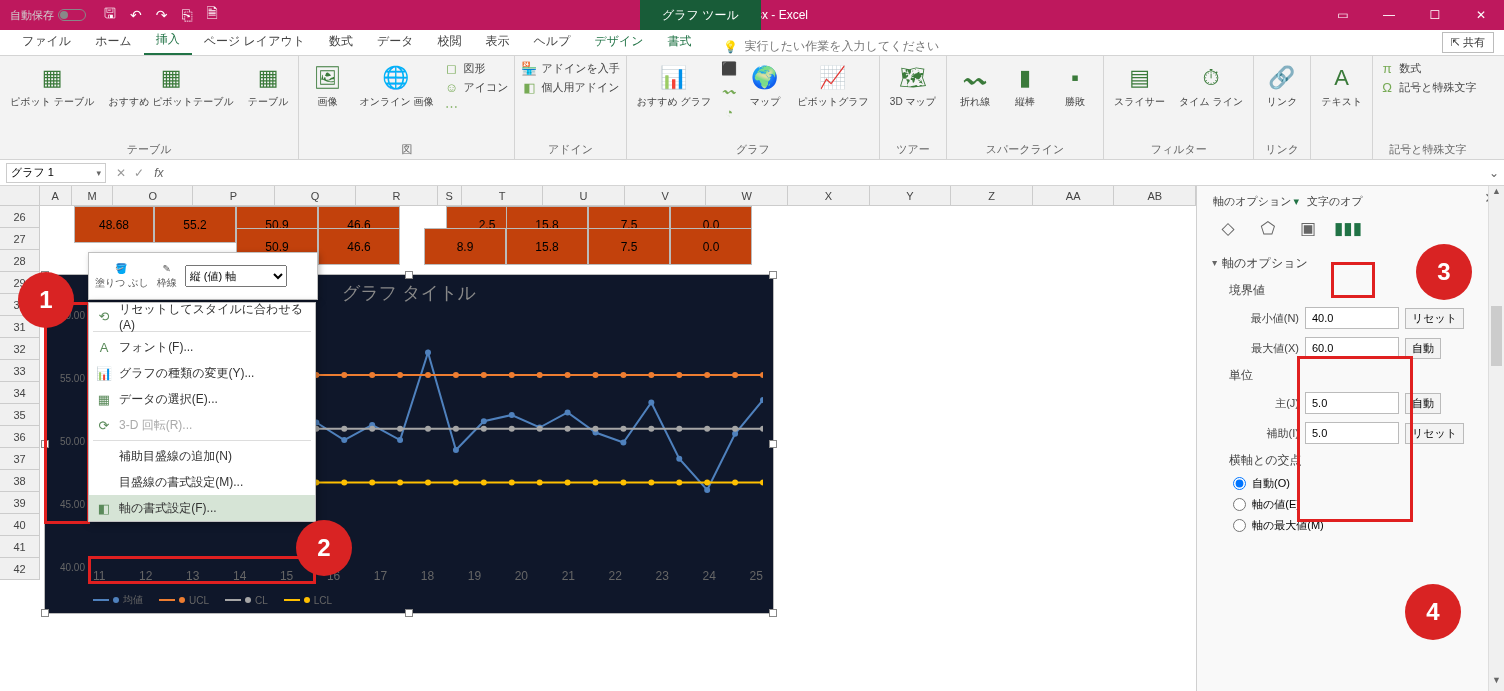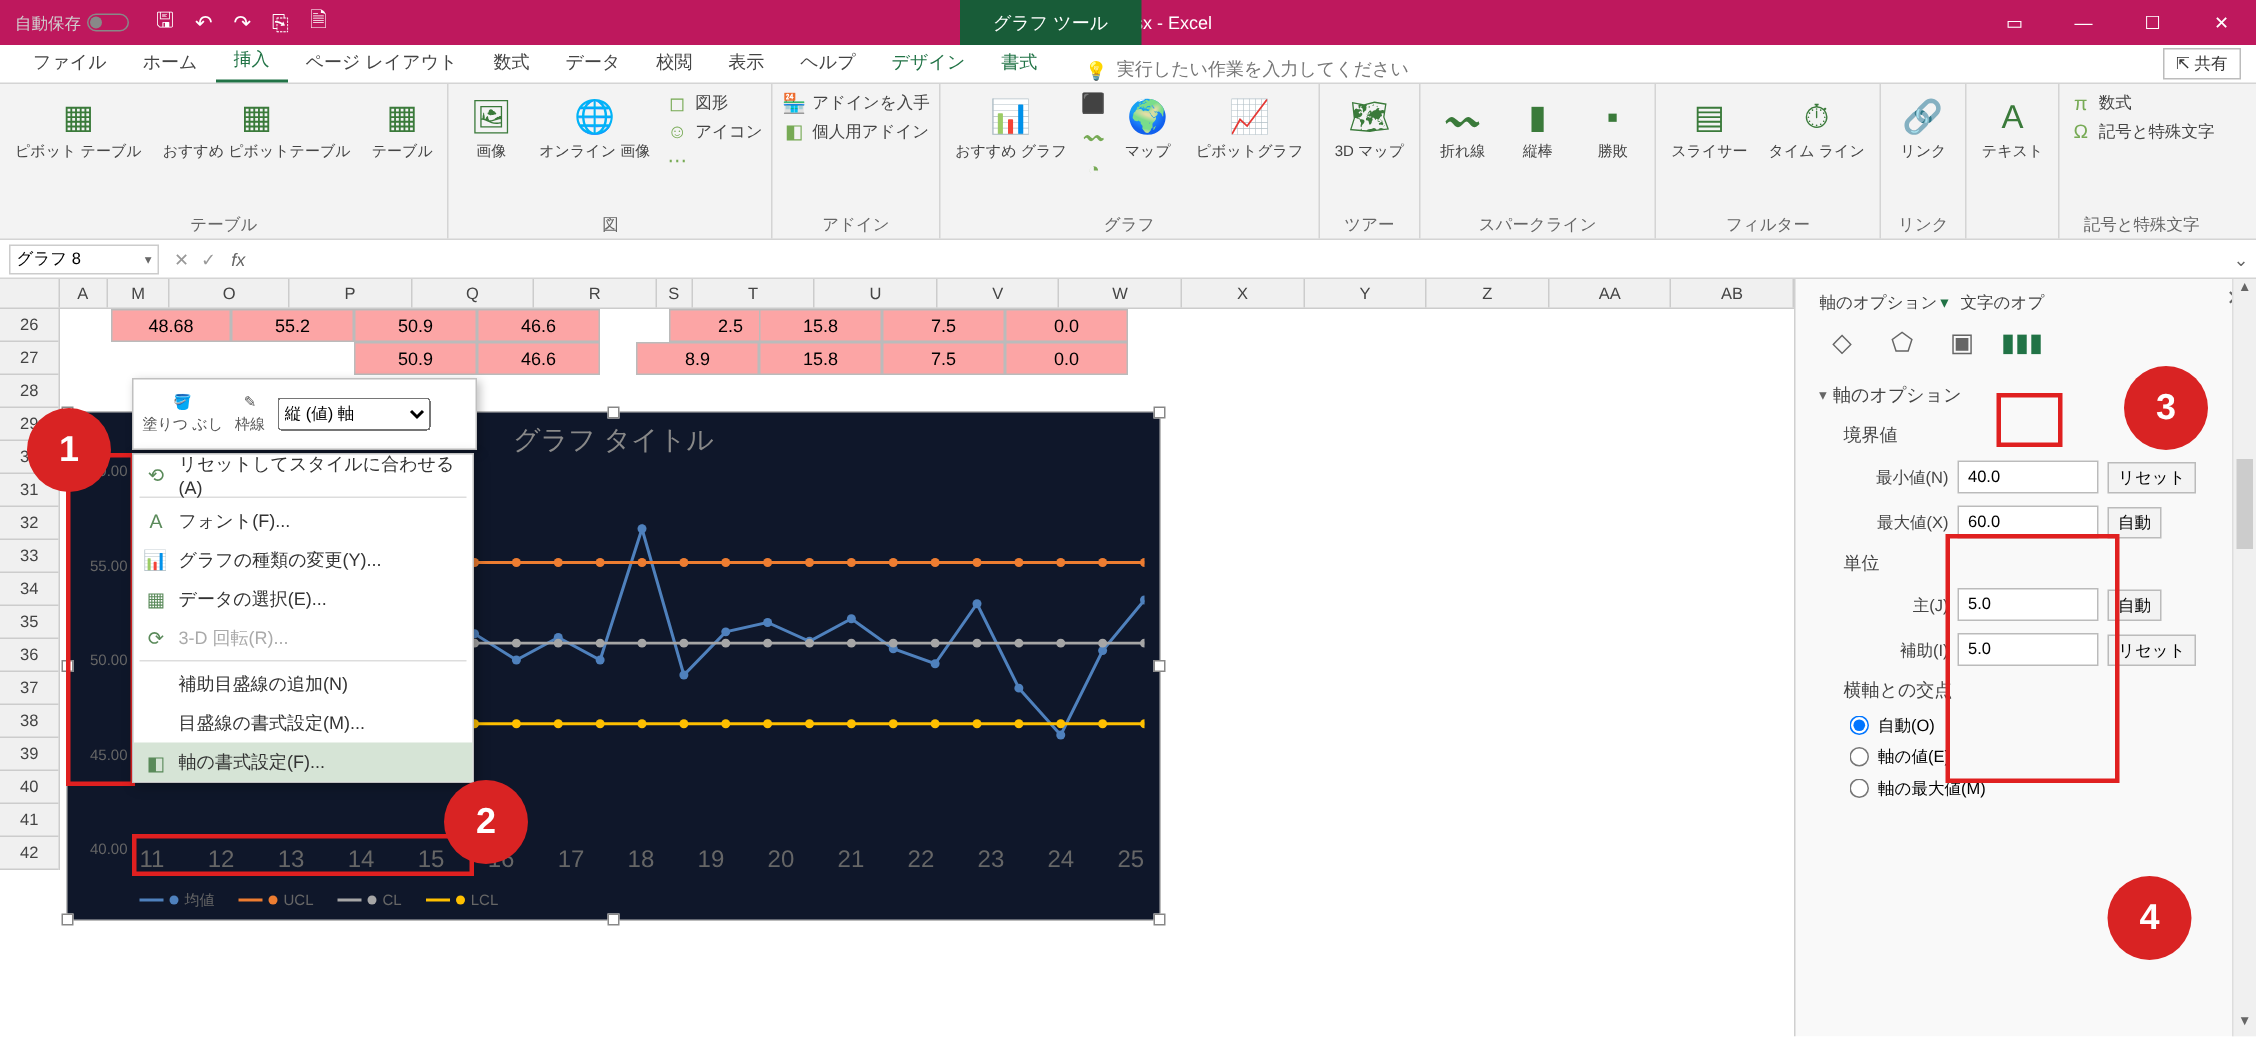--- a/index.html
+++ b/index.html
@@ -48,31 +48,31 @@
 
 
 .main { display:flex; height: calc(691px - 30px - 26px - 104px - 26px); position:relative;}
 .sheet { flex:1; position:relative; overflow:hidden; background:#fff;}
 .colhdrs { position:absolute; top:0; left:0; right:0; height:20px; background:#f0f0f0; border-bottom:1px solid #ccc; display:flex;}
 .colhdrs .corner { width:40px; border-right:1px solid #ccc;}
 .colhdrs .ch { border-right:1px solid #ccc; text-align:center; font-size:11px; color:#444; line-height:20px;}
 .rowhdrs { position:absolute; top:20px; left:0; width:40px; background:#f0f0f0; border-right:1px solid #ccc;}
 .rowhdrs .rh { height:22px; border-bottom:1px solid #ccc; text-align:center; font-size:11px; color:#444; line-height:22px;}
 .cells { position:absolute; top:20px; left:40px; right:0; bottom:0;}
-.datacell { position:absolute; height:22px; border:1px solid #999; display:flex; align-items:center; justify-content:center; font-size:12px; background:#fca5a5;}
+.datacell { position:absolute; height:37px; border:1px solid #999; display:flex; align-items:center; justify-content:center; font-size:12px; background:#c2410c;}
 
 
 .chartobj { position:absolute; left:44px; top:88px; width:730px; height:340px; border:1px solid #bbb; background:#0f172a;}
 .chartobj .handle { width:8px; height:8px; border:1px solid #888; background:#fff; position:absolute;}
 .charttitle { text-align:center; color:#888; font-size:18px; padding-top:6px; font-family:"Yu Gothic", sans-serif;}
 .plot { position:absolute; left:48px; top:40px; right:10px; bottom:48px;}
 .yaxis { position:absolute; left:4px; top:40px; width:40px; bottom:48px;}
 .yaxis .yt { position:absolute; right:4px; font-size:10px; color:#666; transform:translateY(-50%);}
 .xaxis { position:absolute; left:48px; right:10px; bottom:30px; display:flex; justify-content:space-between;}
-.xaxis span { font-size:16px; color:#666;}
+.xaxis span { font-size:12px; color:#666;}
 .legend { position:absolute; bottom:6px; left:48px; right:10px; display:flex; gap:16px; font-size:10px; color:#666;}
 .legend .li { display:flex; align-items:center; gap:4px;}
 .legend .sw { width:16px; height:2px;}
 .legend .dot { width:6px; height:6px; border-radius:50%;}
 svg.plotsvg { width:100%; height:100%;}
 
 
 .minitb { position:absolute; left:88px; top:66px; width:230px; height:48px; background:#fff; border:1px solid #c0c0c0; box-shadow:2px 2px 6px rgba(0,0,0,0.25); display:flex; align-items:center; padding:4px 6px; gap:8px;}
 .minitb .mbtn { display:flex; flex-direction:column; align-items:center; font-size:10px; color:#555; gap:2px;}
 .minitb select { font-size:11px; height:22px; width:102px;}
@@ -318,21 +318,21 @@
             <span>記号と特殊文字</span>
           </div>
       </div>
     </div>
     <div class="label">記号と特殊文字</div>
   </div>
 </div>
 
 <div class="fbar">
   <div class="namebox">
-      <span>グラフ 8</span>
+      <span>グラフ 1</span>
       <span class="dd">▾</span>
     </div>
   <div class="fx-icons">
     <span>✕</span>
     <span>✓</span>
   </div>
   <span class="fx">fx</span>
   <input type="text" style="">
   <div class="expand">⌄</div>
 </div>

